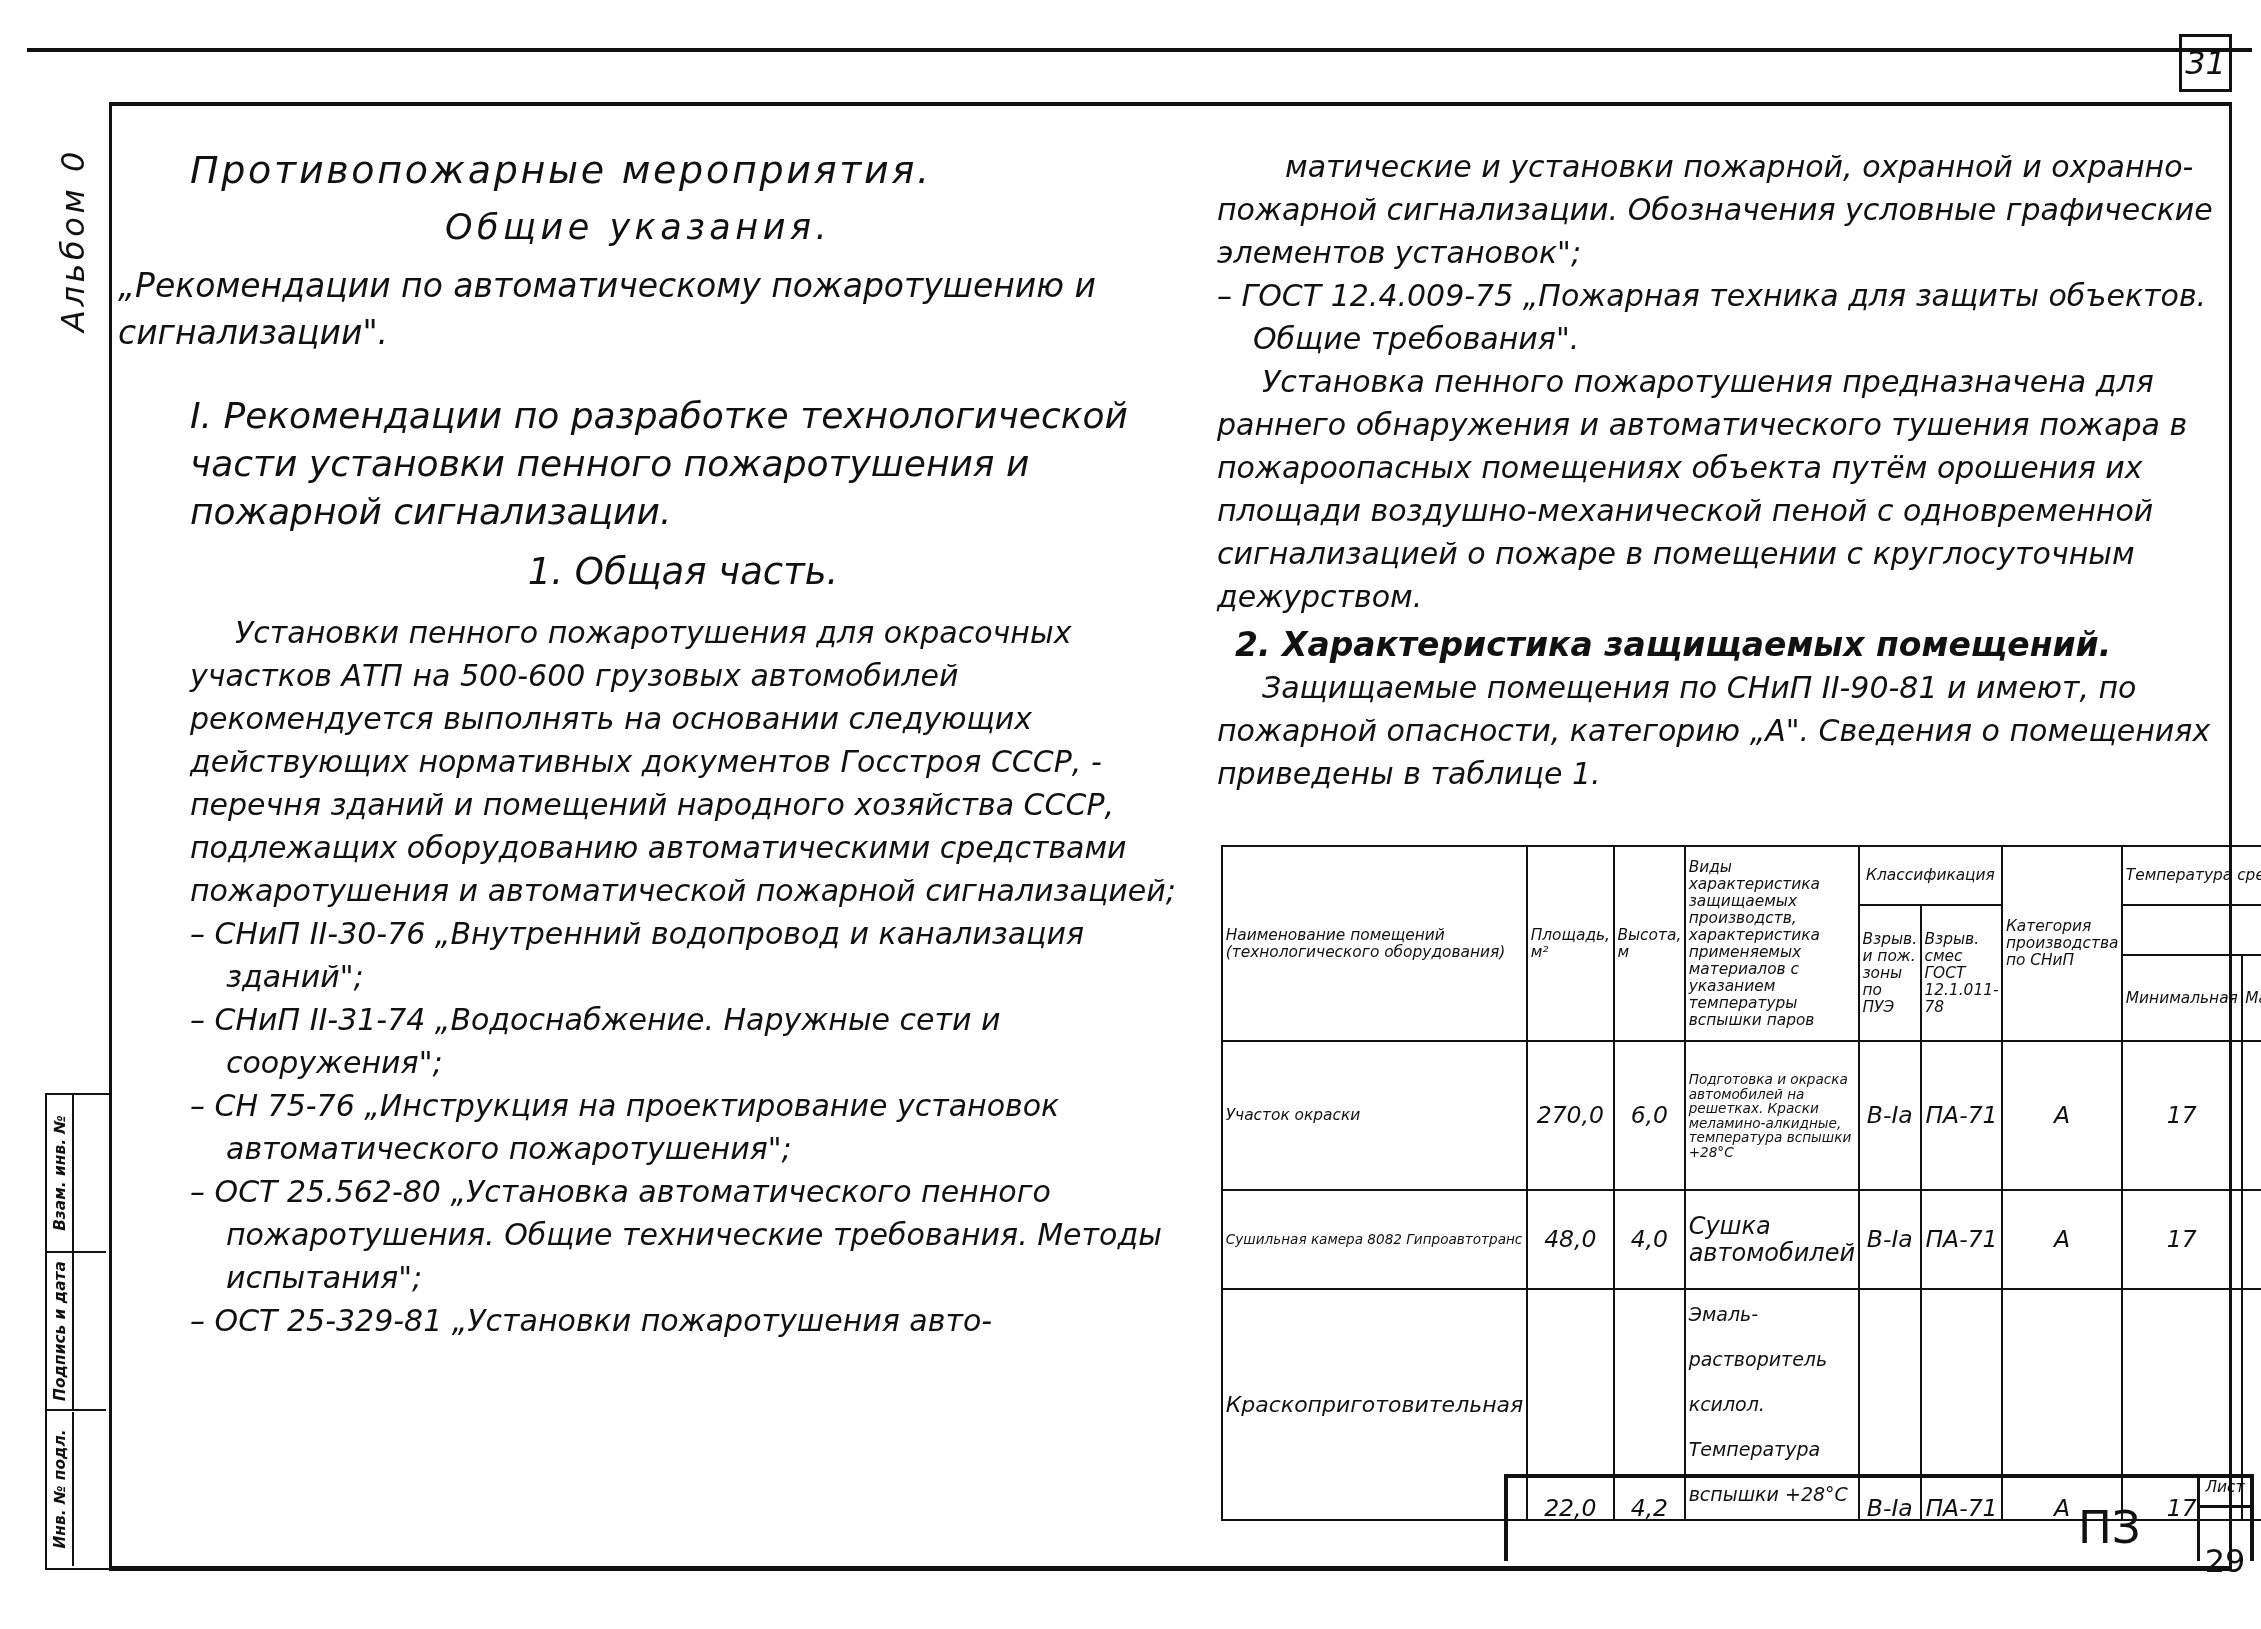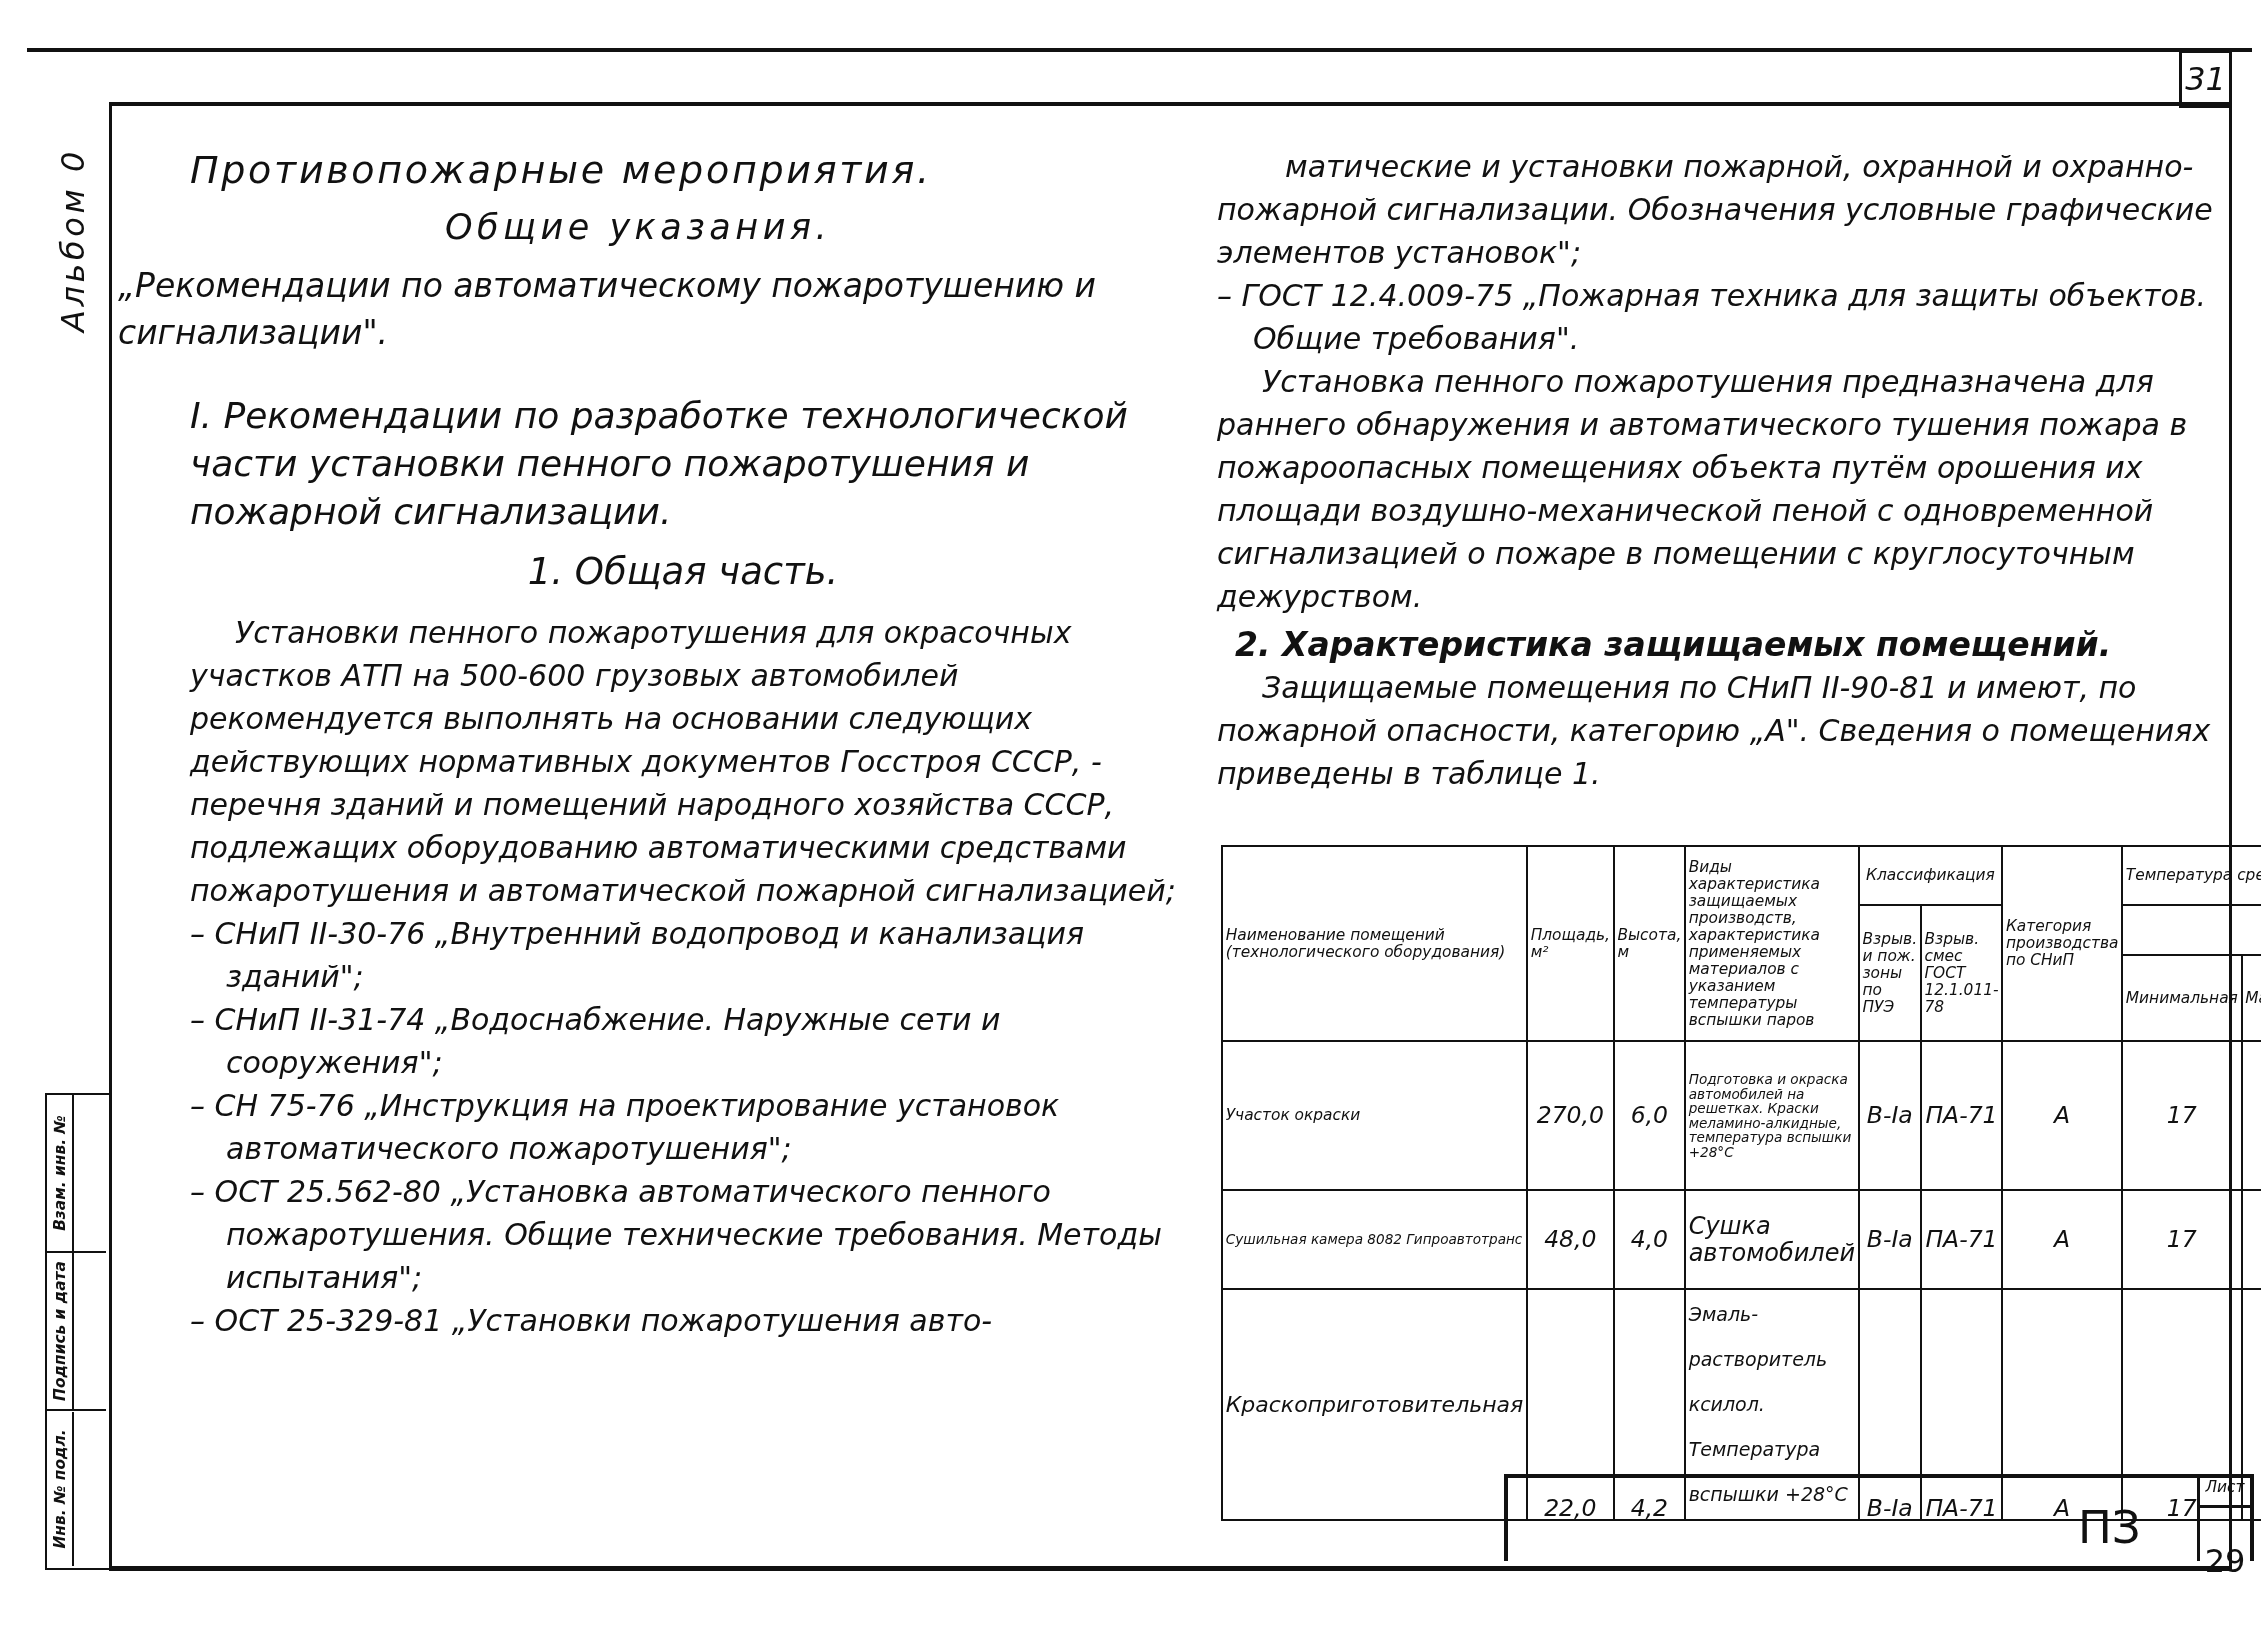--- a/index.html
+++ b/index.html
@@ -1,21 +1,21 @@
 <!DOCTYPE html>
 <html style="font-size:7.2px"><head>
 <meta charset="utf-8">
 <style>
   html,body{margin:0;padding:0;background:#fff;}
   body{width:2270px;height:1629px;position:relative;overflow:hidden;
        font-family:"DejaVu Sans",sans-serif;color:#111;font-style:italic;}
   .rule-top{position:absolute;left:27px;top:48px;width:2225px;height:3.6px;background:#111;}
   .frame{position:absolute;left:109px;top:102px;width:2117px;height:1460px;
          border-left:3.2px solid #111;border-top:4.1px solid #111;border-bottom:5.4px solid #111;border-right:3.2px solid #111;}
-  .pageno{position:absolute;left:2179px;top:50px;width:47px;height:52px;border:3.6px solid #111;
+  .pageno{position:absolute;left:2179px;top:34px;width:47px;height:52px;border:3.6px solid #111;
           display:flex;align-items:center;justify-content:center;font-size:32px;font-style:italic;}
   .album{position:absolute;left:50px;top:122px;width:45px;height:235px;}
   .album span{position:absolute;left:50%;top:50%;transform:translate(-50%,-50%) rotate(-90deg);
               white-space:nowrap;font-size:32px;letter-spacing:3.6px;}
   .stamp{position:absolute;left:45px;top:1093px;width:62px;height:473px;border:2.7px solid #111;}
   .stamp .cell{position:absolute;left:0;width:59px;border-bottom:2.3px solid #111;}
   .stamp .lab{position:absolute;left:0;top:0;width:25px;height:100%;border-right:2.3px solid #111;}
   .stamp .lab span{position:absolute;left:50%;top:50%;transform:translate(-50%,-50%) rotate(-90deg);
                    white-space:nowrap;font-size:15.4px;font-weight:bold;}
   .col{position:absolute;font-size:30px;line-height:43px;}

